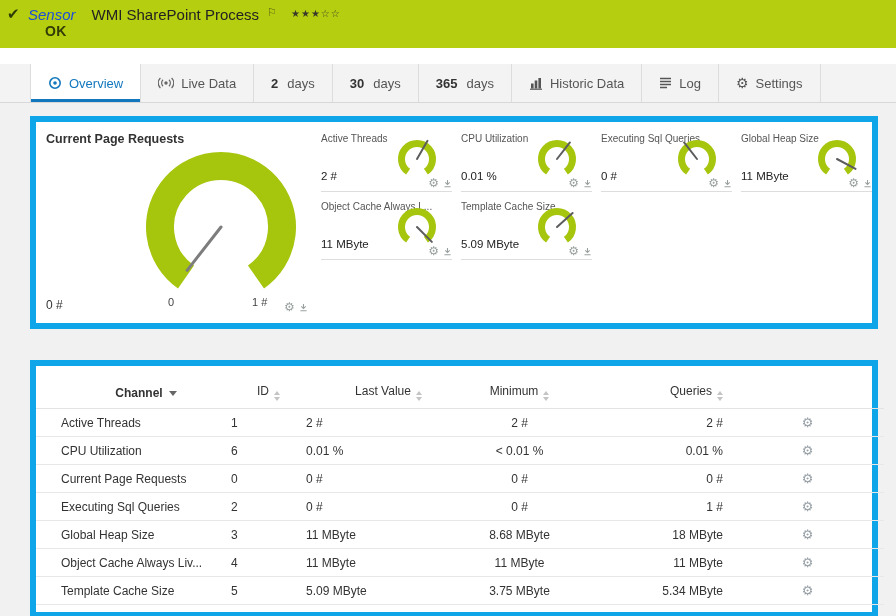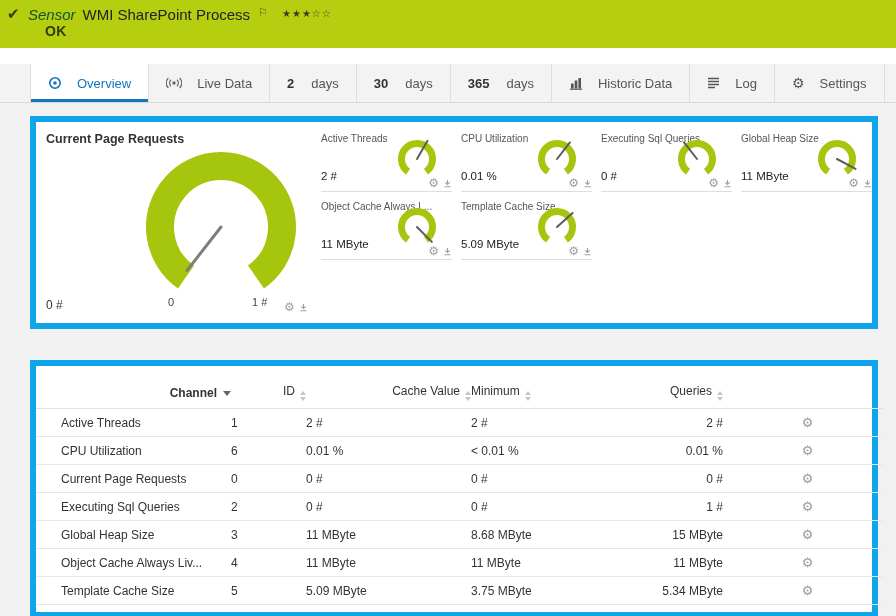--- a/index.html
+++ b/index.html
@@ -5,29 +5,29 @@
   *{box-sizing:border-box}
   html,body{margin:0;padding:0}
   body{width:896px;height:616px;overflow:hidden;background:#fff;
        font-family:"Liberation Sans",sans-serif;font-size:13px;color:#333}
 
   
   .banner{height:48px;background:#b5ce10;position:relative}
   .check{position:absolute;left:7px;top:5px;font-size:15px;color:#2d3d08}
   .btext{position:absolute;left:28px;top:6px;white-space:nowrap}
   .line1{font-size:15px;color:#222}
-  .sensor{font-style:italic;margin-right:7px;color:#14532d}
+  .sensor{font-style:italic;margin-right:16px;color:#1d4ed8}
   .flag{font-size:11px;color:#5c6613;margin-left:8px;vertical-align:4px;cursor:pointer}
   .stars{font-size:10px;color:#3a3a2a;margin-left:14px;vertical-align:3px;letter-spacing:1px;cursor:pointer}
   .ok{font-size:14px;font-weight:bold;color:#313c07;margin-left:17px;letter-spacing:.4px}
 
   
   .tabbar{display:flex;align-items:stretch;height:39px;background:#f3f3f3;
           border-bottom:1px solid #d8d8d8;margin-top:16px;padding-left:30px}
-  .tab{display:flex;align-items:center;gap:15px;padding:0 17px;border-right:1px solid #ddd;
+  .tab{display:flex;align-items:center;gap:7px;padding:0 17px;border-right:1px solid #ddd;
        color:#555;font-size:13px;cursor:pointer;white-space:nowrap}
   .tab:first-child{border-left:1px solid #ddd}
   .tab.active{background:#fff;color:#1377be;box-shadow:inset 0 -3px 0 #1377be}
   .tab .num{font-weight:bold;color:#333;margin-right:2px}
   .gearchar{font-size:14px;line-height:1;color:#555}
 
   
   .main{background:#f1f1f1;height:513px;padding:13px 0 0 30px}
   .panel{width:848px;background:#fff;border:6px solid #0ea5e9}
 
@@ -47,27 +47,27 @@
         grid-template-columns:repeat(4,131px);grid-column-gap:9px;grid-row-gap:6px}
   .gcell{position:relative;height:62px;border-bottom:1px solid #ddd}
   .glabel{font-size:10px;color:#555;padding-top:3px;white-space:nowrap;overflow:hidden}
   .gvalue{position:absolute;left:0;bottom:9px;font-size:11.5px;color:#222;white-space:nowrap}
   .gsvg{position:absolute;right:12px;top:6px}
   .gci{position:absolute;right:0;bottom:2px}
 
   
   .tablepanel{margin-top:31px;padding-top:10px;min-height:258px}
   table{width:100%;border-collapse:collapse;table-layout:fixed;font-size:12px}
-  th{font-weight:normal;color:#333;text-align:right;padding:8px 0 7px;border-bottom:1px solid #e3e3e3}
+  th{font-weight:normal;color:#333;text-align:center;padding:8px 0 7px;border-bottom:1px solid #e3e3e3}
   td{padding:7px 0 6px;border-bottom:1px solid #e8e8e8;color:#333;overflow:hidden;white-space:nowrap}
   .c-ch{width:195px;padding-left:25px}
   th.c-ch{font-weight:bold}
   .c-id{width:75px}
   .c-last{width:165px}
-  .c-min{width:105px;text-align:left;padding-right:8px}
+  .c-min{width:105px;text-align:center;padding-right:8px}
   .c-max{width:155px;text-align:right;padding-right:8px}
   .c-ic{width:153px;text-align:center}
   .sortdown{display:inline-block;width:0;height:0;border-left:4px solid transparent;
             border-right:4px solid transparent;border-top:5px solid #666;margin-left:6px;vertical-align:1px}
   .dual{display:inline-flex;flex-direction:column;gap:2px;margin-left:5px;vertical-align:0px}
   .dual b{width:0;height:0;border-left:3px solid transparent;border-right:3px solid transparent}
   .dual b.up{border-bottom:4px solid #c4c4c4}
   .dual b.dn{border-top:4px solid #c4c4c4}
   .rowgear{color:#97a0a6;font-size:13px;cursor:pointer;line-height:1}
 </style>
@@ -245,21 +245,21 @@
           <th class="c-ch">
             <span>Channel</span><span class="sortdown"></span>
           </th>
           <th class="c-id">
             <span>ID</span><span class="dual">
                 <b class="up"></b>
                 <b class="dn"></b>
               </span>
           </th>
           <th class="c-last">
-            <span>Cache Value</span><span class="dual">
+            <span>Last Value</span><span class="dual">
                 <b class="up"></b>
                 <b class="dn"></b>
               </span>
           </th>
           <th class="c-min">
             <span>Minimum</span><span class="dual">
                 <b class="up"></b>
                 <b class="dn"></b>
               </span>
           </th>
@@ -303,21 +303,21 @@
             <td class="c-last">0 #</td>
             <td class="c-min">0 #</td>
             <td class="c-max">1 #</td>
             <td class="c-ic"><span class="rowgear">⚙</span></td>
           </tr>
           <tr>
             <td class="c-ch">Global Heap Size</td>
             <td class="c-id">3</td>
             <td class="c-last">11 MByte</td>
             <td class="c-min">8.68 MByte</td>
-            <td class="c-max">15 MByte</td>
+            <td class="c-max">18 MByte</td>
             <td class="c-ic"><span class="rowgear">⚙</span></td>
           </tr>
           <tr>
             <td class="c-ch">Object Cache Always Liv...</td>
             <td class="c-id">4</td>
             <td class="c-last">11 MByte</td>
             <td class="c-min">11 MByte</td>
             <td class="c-max">11 MByte</td>
             <td class="c-ic"><span class="rowgear">⚙</span></td>
           </tr>

